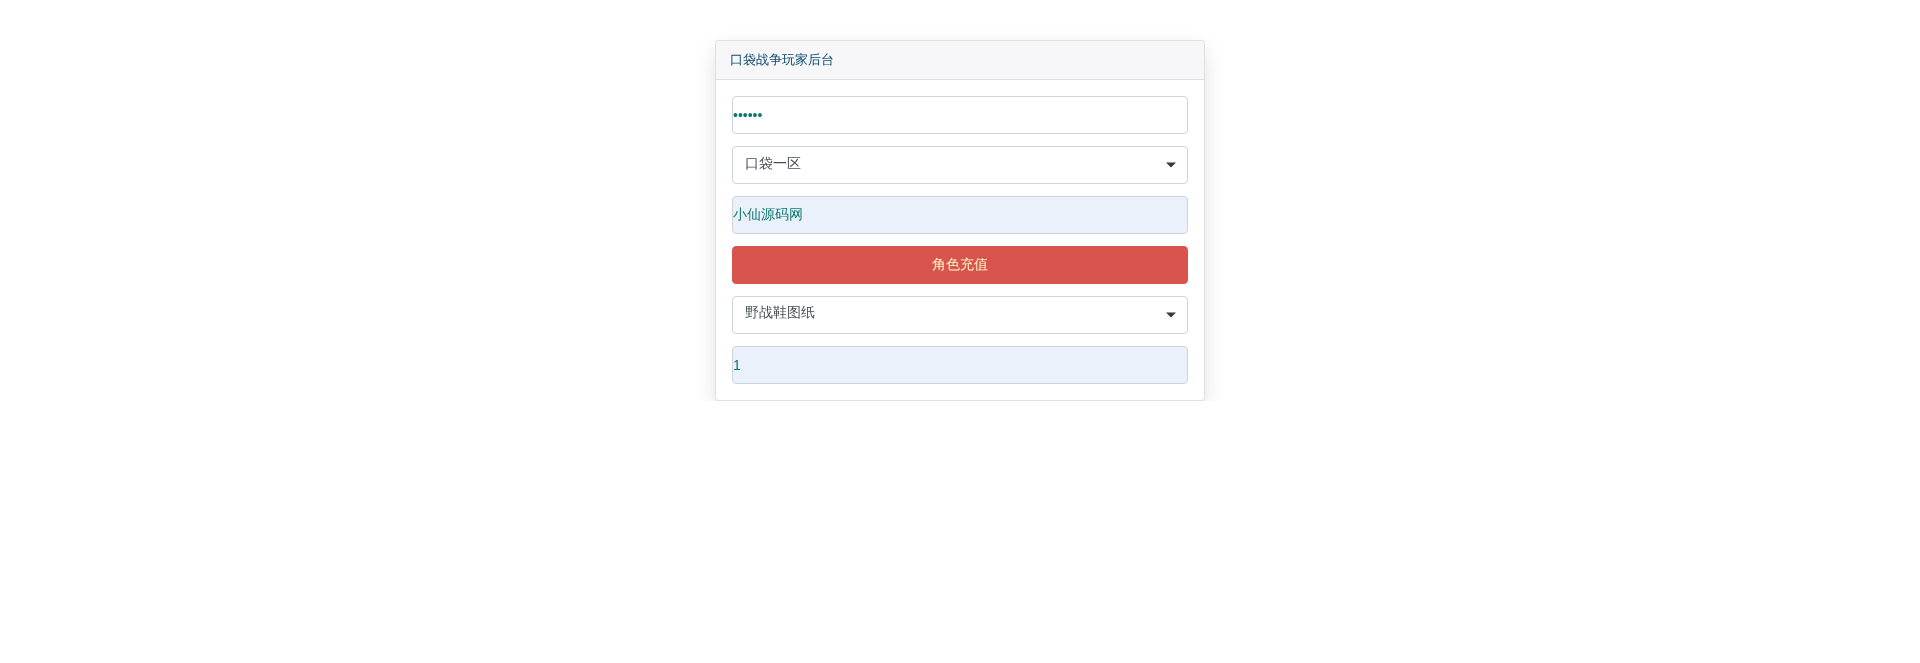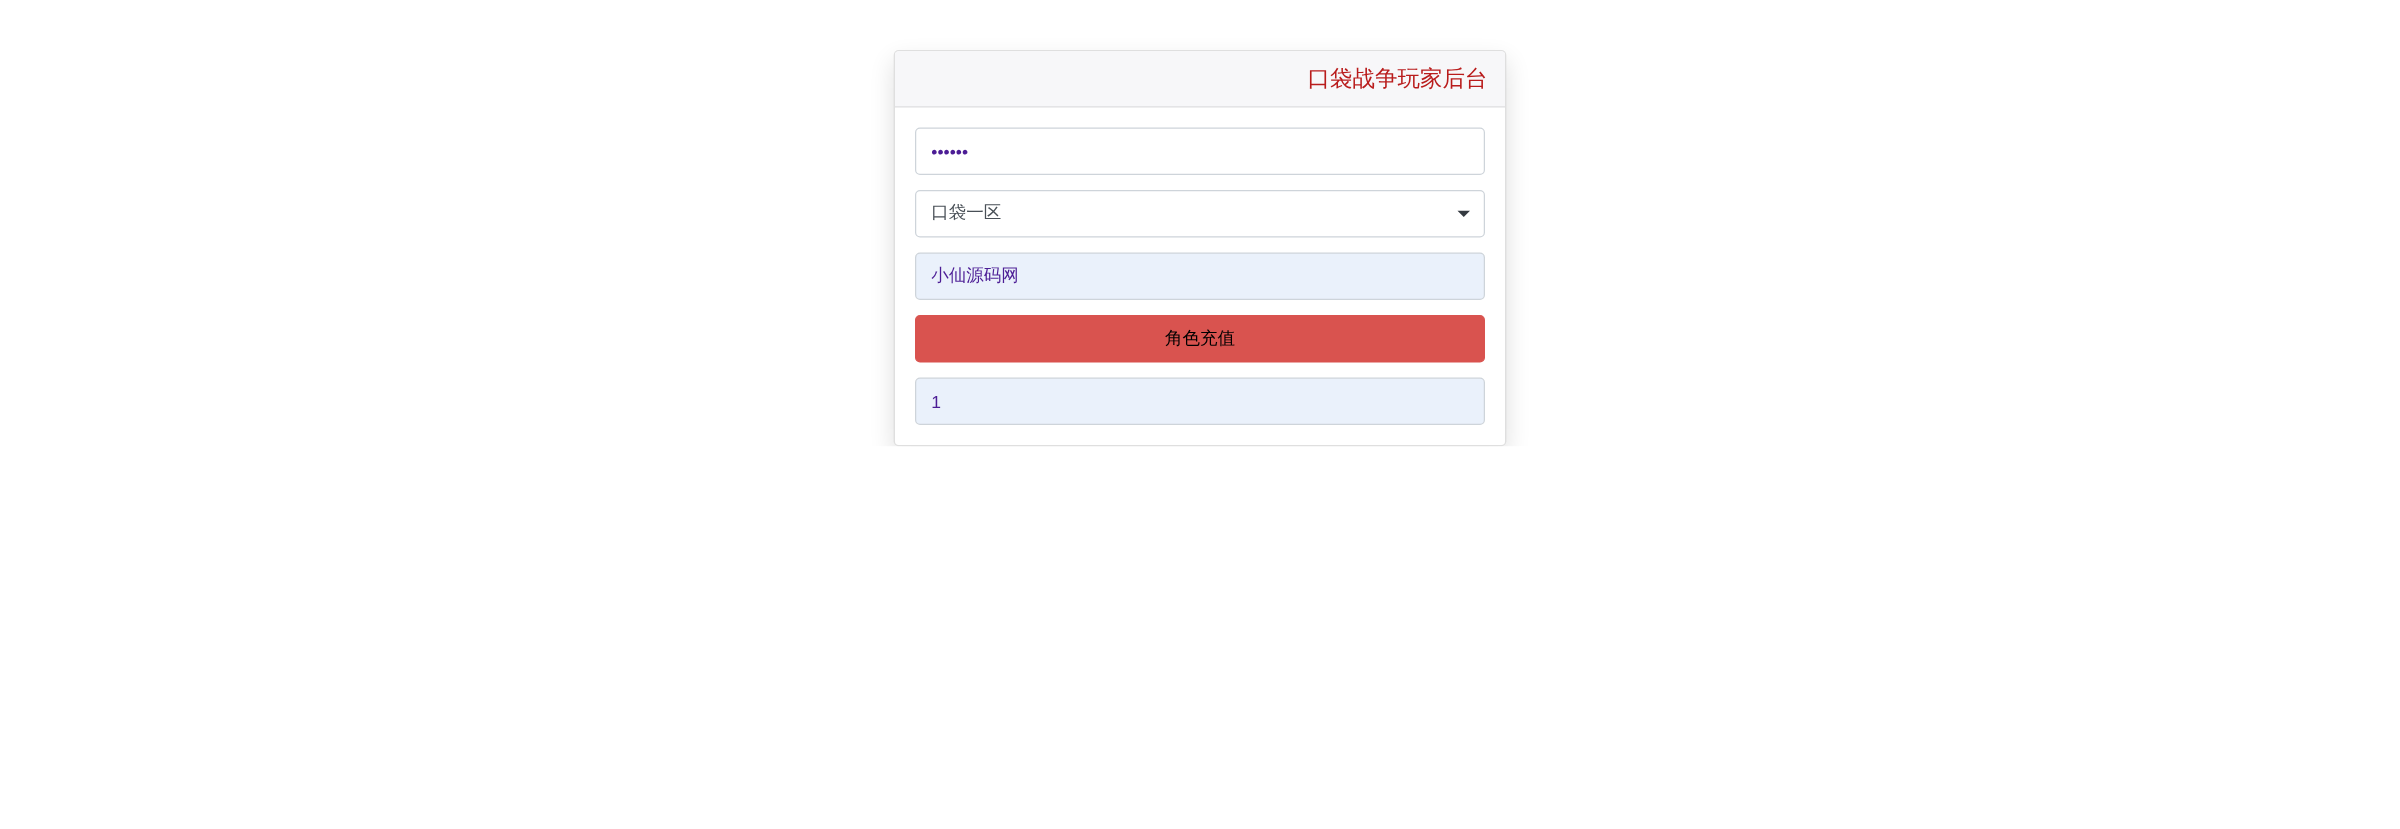--- a/index.html
+++ b/index.html
@@ -28,44 +28,43 @@
       border: 1px solid rgba(0,0,0,0.125);
       border-radius: 4px;
       box-shadow: 0 8px 20px rgba(0,0,0,0.12);
       overflow: hidden;
     }
 
     .card-header {
       background: #f7f7f9;
       border-bottom: 1px solid rgba(0,0,0,0.1);
       padding: 10px 14px;
-      font-size: 18px;
-      color: #b91c1c;
-      text-align: right;
+      font-size: 13px;
+      color: #0c4a6e;
     }
 
     .card-body {
       padding: 16px;
     }
 
     .form-row {
       margin-bottom: 12px;
     }
     .form-row:last-child {
       margin-bottom: 0;
     }
 
     .form-control {
       display: block;
       width: 100%;
       height: 38px;
-      padding: 8px 12px;
+      padding: 8px 0;
       font-size: 14px;
       line-height: 1.5;
-      color: #4c1d95;
+      color: #0f766e;
       background: #fff;
       border: 1px solid #ced4da;
       border-radius: 4px;
     }
 
     .form-control.highlight {
       background: #eaf1fb;
     }
 
     .form-select {
@@ -104,21 +103,21 @@
 
     .btn {
       display: inline-block;
       padding: 8px 14px;
       font-size: 14px;
       line-height: 1.4;
       border: 1px solid transparent;
       border-radius: 4px;
       cursor: pointer;
       text-align: center;
-      color: #000000;
+      color: #fef9c3;
     }
 
     .btn-block {
       display: block;
       width: 100%;
     }
 
     .btn-danger {
       background: #d9534f;
       border-color: #d9534f;
@@ -160,20 +159,27 @@
 
       <div class="form-row">
         <input type="text" class="form-control highlight" value="小仙源码网" style="">
       </div>
 
 
       <div class="form-row">
         <button class="btn btn-danger btn-block">角色充值</button>
       </div>
 
+      <div class="form-row">
+        <div class="form-select">
+          <select>
+            <option>野战鞋图纸</option>
+          </select>
+        </div>
+      </div>
 
       <div class="form-row">
         <input type="text" class="form-control highlight" value="1" style="">
       </div>
 
 
     </div>
   </div>
 </div>
 

